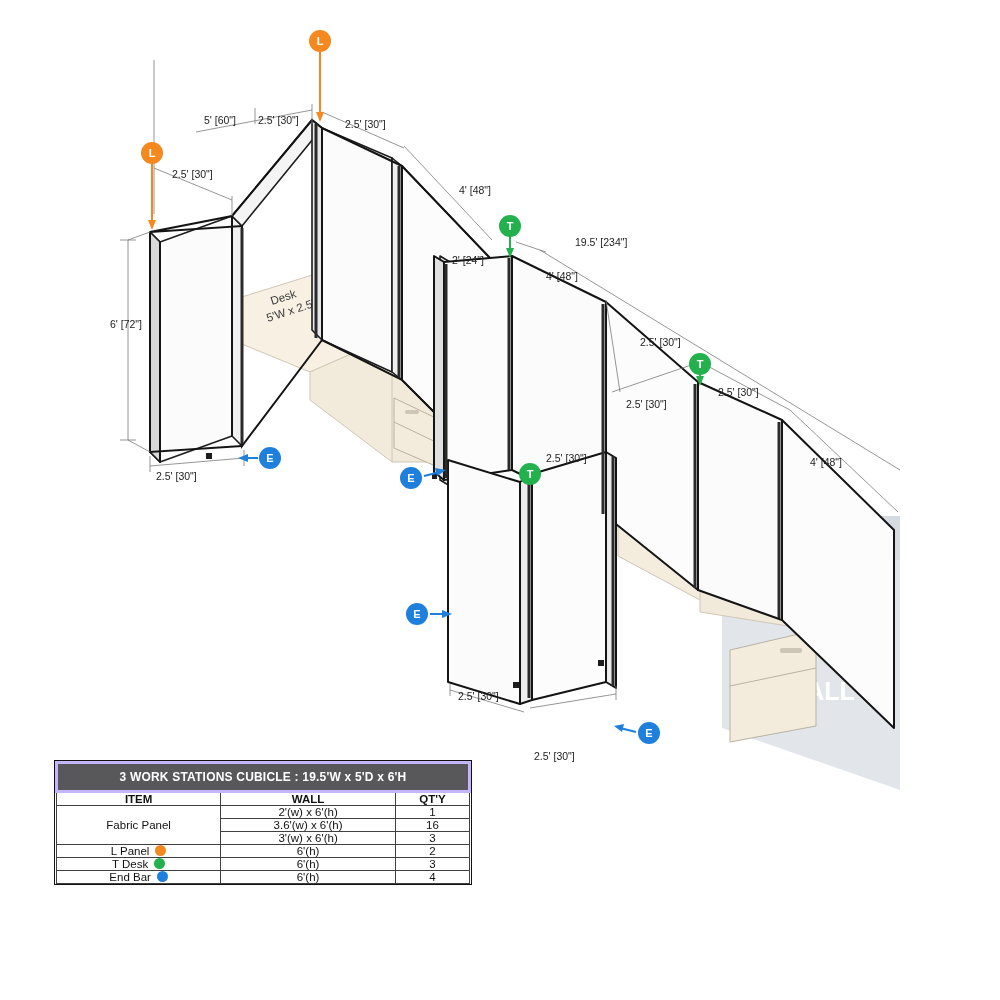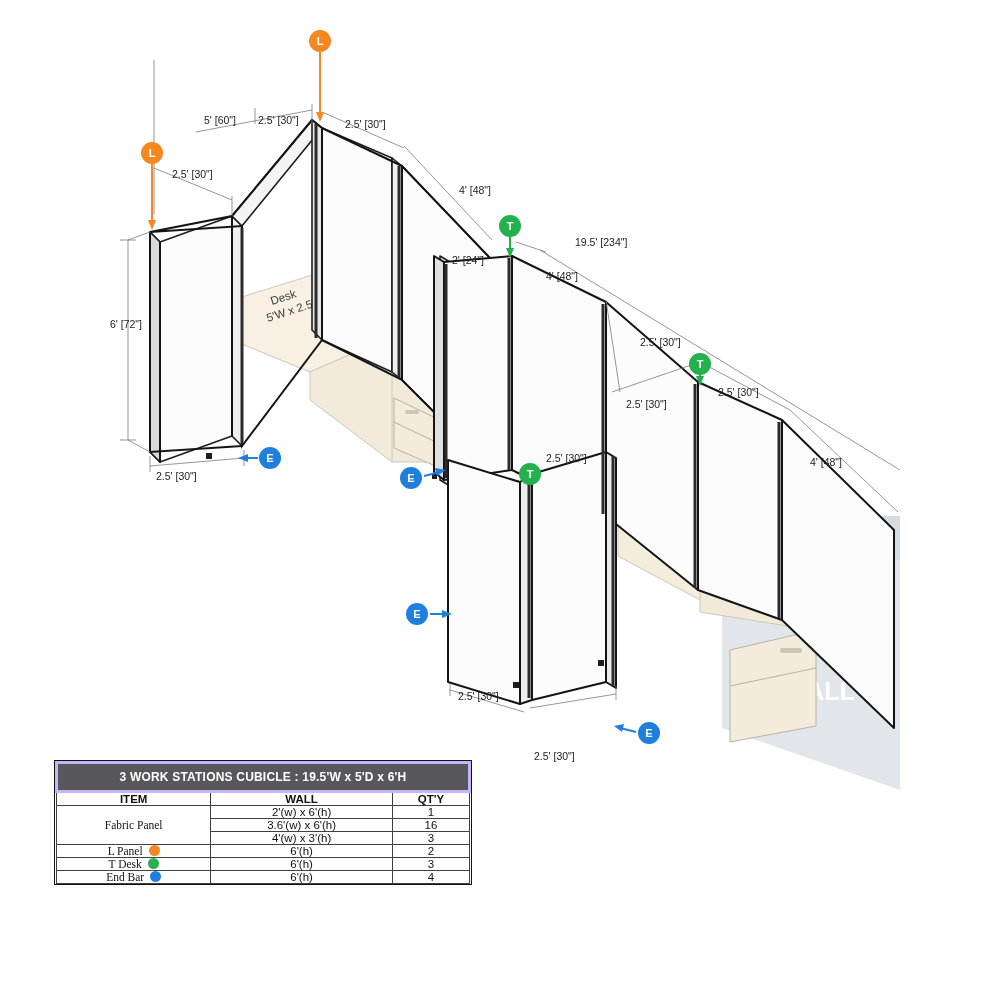--- a/index.html
+++ b/index.html
@@ -89,21 +89,20 @@
     height: 11px;
     border-radius: 50%;
     vertical-align: -1px;
     margin-left: 6px;
   }
   .dot-l { background: #f5881f; }
   .dot-t { background: #22b14c; }
   .dot-e { background: #1f7fdc; }
   .item-label-cell {
     white-space: nowrap;
-    font-family: Liberation Serif, serif;
   }
 </style>
 </head>
 <body>
 
 <div id="stage">
 
   <svg class="diagram" viewBox="0 0 1000 1000">
 
     <g>
@@ -334,21 +333,21 @@
         <tr>
           <td rowspan="3" class="item-label-cell">Fabric Panel</td>
           <td>2'(w) x 6'(h)</td>
           <td>1</td>
         </tr>
         <tr>
           <td>3.6'(w) x 6'(h)</td>
           <td>16</td>
         </tr>
         <tr>
-          <td>4'(w) x 3'(h)</td>
+          <td>3'(w) x 6'(h)</td>
           <td>3</td>
         </tr>
         <tr>
           <td class="item-label-cell">
             <span>L Panel</span><span class="dot dot-l"></span>
           </td>
           <td>6'(h)</td>
           <td>2</td>
         </tr>
         <tr>

